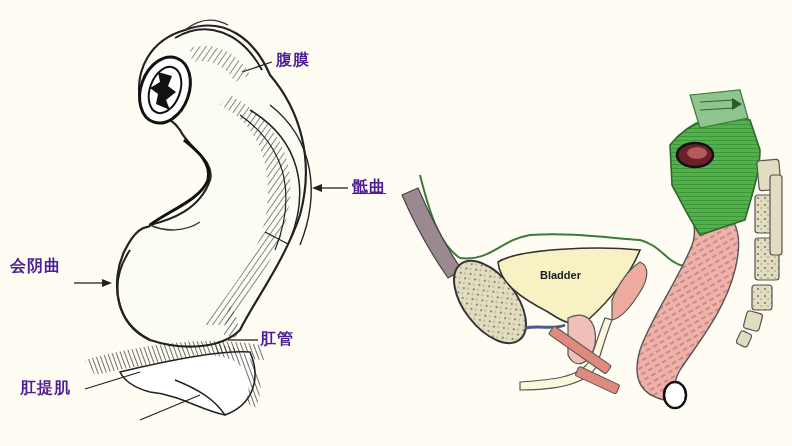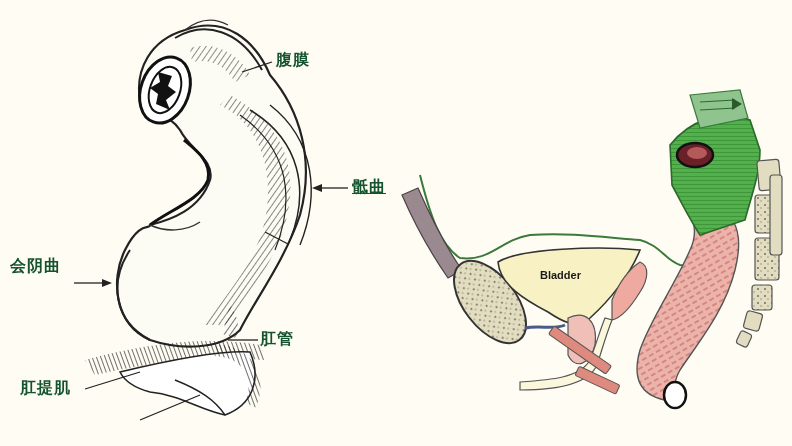--- a/index.html
+++ b/index.html
@@ -6,21 +6,21 @@
   body {
     width: 792px; height: 446px; overflow: hidden;
     background: #fffdf3;
     font-family: "DejaVu Sans", "Liberation Sans", sans-serif;
   }
   .stage { position: relative; width: 792px; height: 446px; }
   svg.art { position: absolute; left: 0; top: 0; }
   .lbl {
     position: absolute;
     font-family: "DejaVu Serif", "Liberation Serif", serif;
-    font-size: 16px; font-weight: bold; color: #14532d;
+    font-size: 16px; font-weight: bold; color: #4c1d95;
     white-space: nowrap; letter-spacing: 1px;
   }
   .bladder-lbl {
     position: absolute;
     font-family: "Liberation Sans", "DejaVu Sans", sans-serif;
     font-size: 11px; font-weight: bold; color: #1a1a1a;
   }
 </style>
 </head>
 <body>

